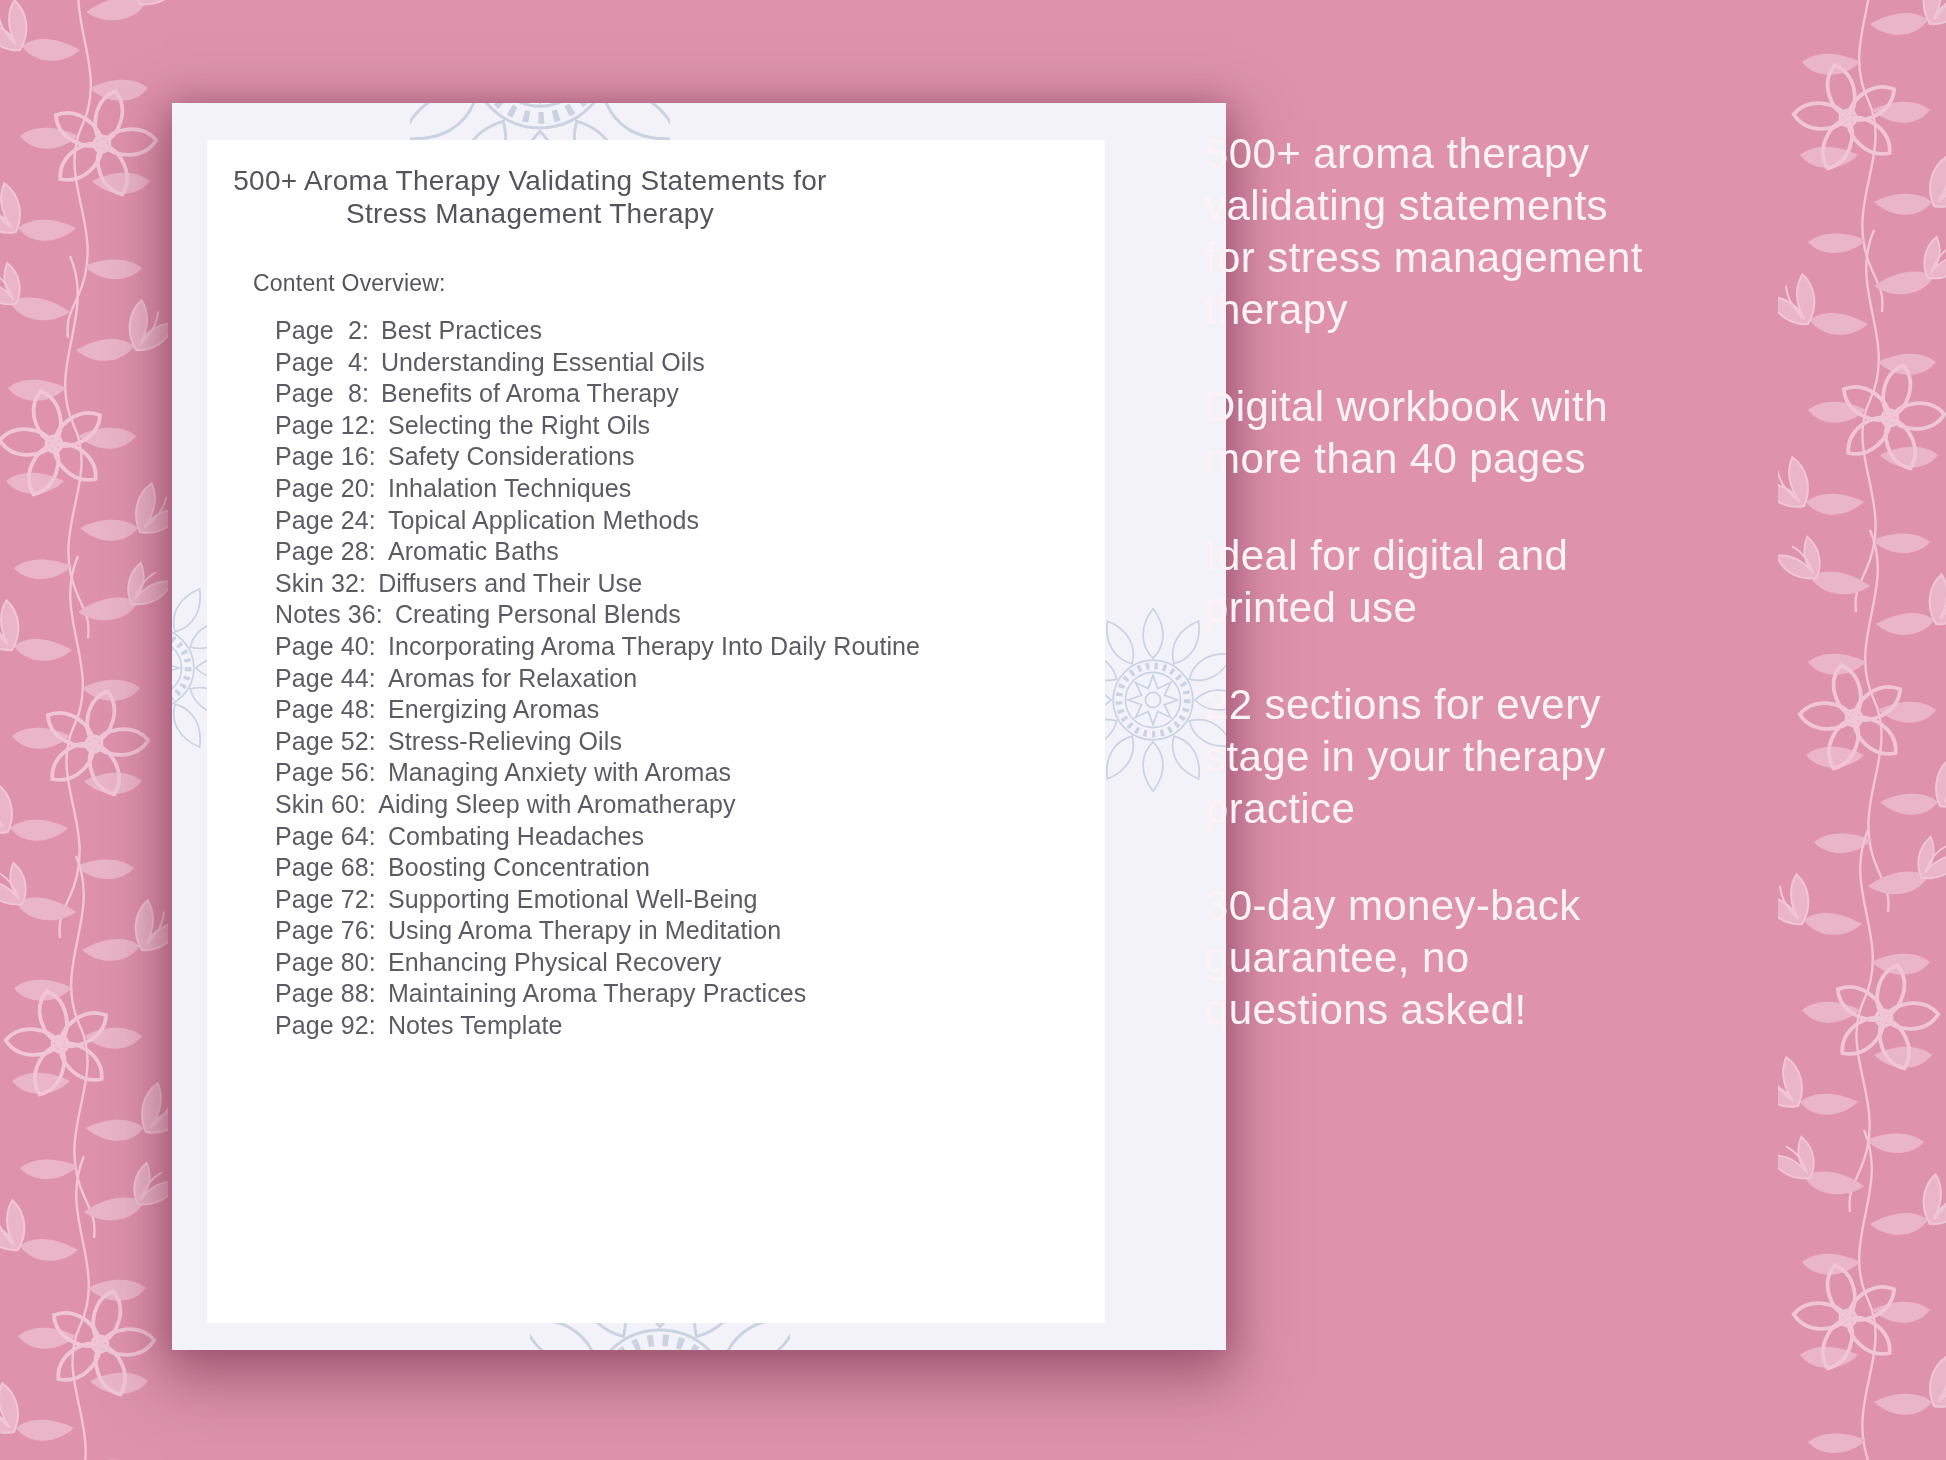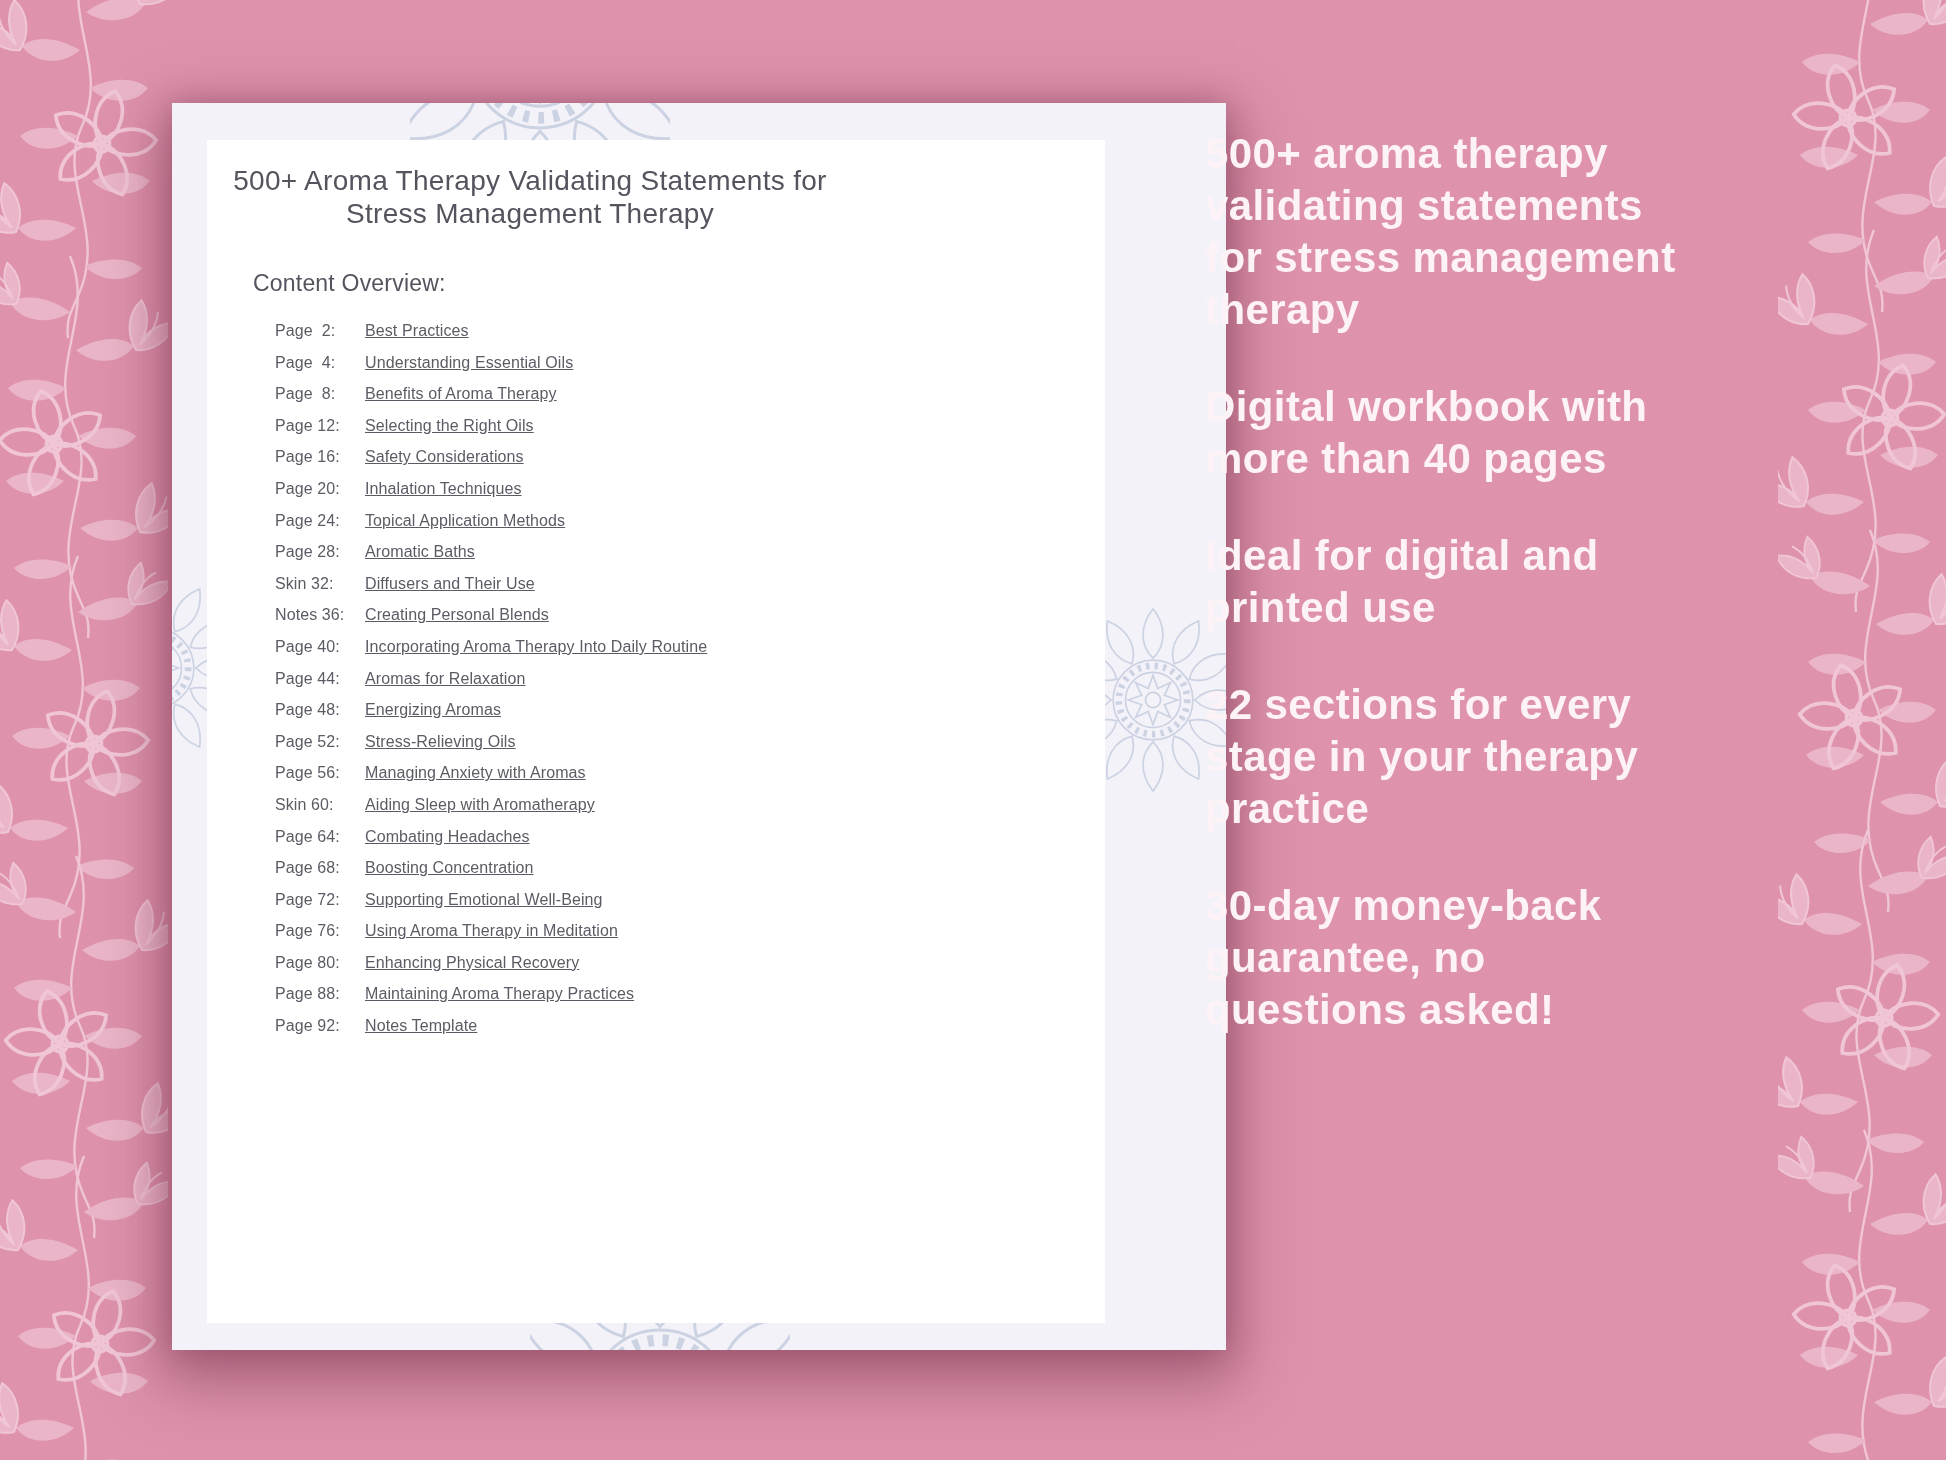--- a/index.html
+++ b/index.html
@@ -51,29 +51,29 @@
   }
   .overview-heading{
     margin:40px 0 12px 46px;
     font-size:23px;color:var(--title-ink);letter-spacing:.2px;
   }
   .toc{
     list-style:none;
     margin:18px 0 0 68px;
   }
   .toc-row{
-    font-size:16px;line-height:31.6px;color:var(--list-ink);letter-spacing:.1px;text-decoration:underline;
+    font-size:25px;line-height:31.6px;color:var(--list-ink);letter-spacing:.1px;
   }
   .pg{white-space:pre;display:inline-block;min-width:78px;}
   .tt{margin-left:12px;}
   .benefits{
     position:absolute;left:1205px;top:128px;width:560px;
   }
   .benefit{
-    font-size:42px;line-height:52px;font-weight:700;
+    font-size:42px;line-height:52px;font-weight:400;
     color:var(--benefit-ink);
     white-space:pre-line;
     letter-spacing:.4px;
     margin-bottom:45px;
   }
 </style>
 </head>
 <body>
 
 <svg width="0" height="0" style="position:absolute" aria-hidden="true">

